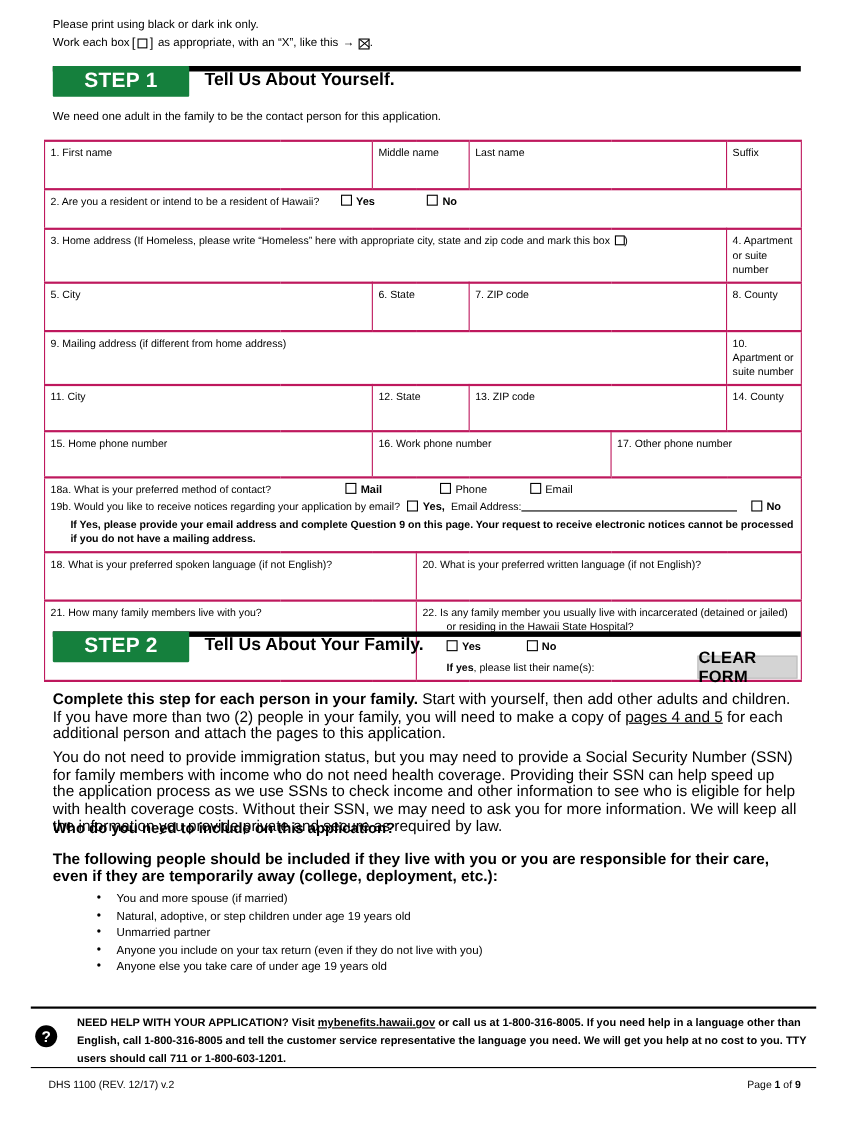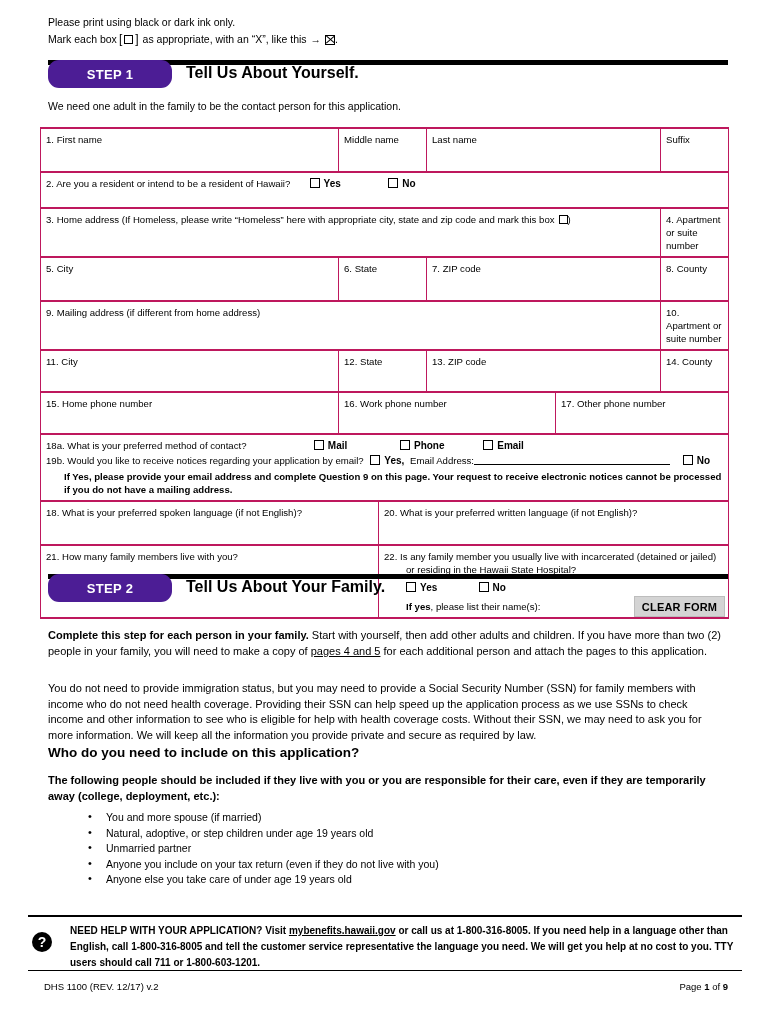--- a/index.html
+++ b/index.html
@@ -83,24 +83,24 @@
     width: 680px;
     height: 5px;
     background: #000;
   }
   .step-chip {
     position: absolute;
     left: 0;
     top: 0;
     width: 124px;
     height: 28px;
-    background: #4c1d95;
-    border-radius: 11px;
+    background: #15803d;
+    border-radius: 1px;
     color: #fff;
-    font-size: 13px;
+    font-size: 19px;
     font-weight: bold;
     letter-spacing: 0.3px;
     display: flex;
     align-items: center;
     justify-content: center;
     font-family: "Liberation Sans", sans-serif;
   }
   .step-title {
     position: absolute;
     left: 138px;
@@ -148,21 +148,21 @@
   .cbsm {
     display: inline-block;
     width: 9px;
     height: 9px;
     border: 1.3px solid #000;
     box-sizing: border-box;
     vertical-align: -1px;
     background: #fff;
   }
   .opt { font-weight: bold; font-size: 10px; margin-right: 26px; white-space: nowrap; }
-  .opt-tight { font-weight: bold; font-size: 10px; margin-right: 12px; white-space: nowrap; padding-left: 24px; }
+  .opt-tight { font-weight: normal; font-size: 10px; margin-right: 12px; white-space: nowrap; padding-left: 24px; }
 
   .eline {
     display: inline-block;
     border-bottom: 1px solid #000;
     height: 10px;
     vertical-align: -1px;
   }
 
   .bold { font-weight: bold; }
   .indent-note {
@@ -171,21 +171,21 @@
     font-weight: bold;
     font-size: 9.6px;
     line-height: 13px;
   }
 
   
   .para {
     position: absolute;
     left: 48px;
     width: 678px;
-    font-size: 11px;
+    font-size: 14px;
     line-height: 15.5px;
     text-align: left;
   }
   .h2q {
     position: absolute;
     left: 40px;
     font-size: 13.5px;
     font-weight: bold;
   }
   .bullets {
@@ -215,21 +215,21 @@
     position: absolute;
     left: 634px;
     top: 596px;
     width: 91px;
     height: 21px;
     background: #d4d4d4;
     border: 1px solid #bdbdbd;
     display: flex;
     align-items: center;
     justify-content: center;
-    font-size: 11px;
+    font-size: 15px;
     font-weight: bold;
     letter-spacing: 0.2px;
     box-sizing: border-box;
     cursor: pointer;
   }
 
   
   .foot-rule {
     position: absolute;
     left: 28px;
@@ -274,21 +274,21 @@
   .ul { text-decoration: underline; }
 </style>
 </head>
 <body>
 
 <div class="page">
 
   <div class="instructions">
     <div>Please print using black or dark ink only.</div>
     <div class="line2">
-      <span>Mark each box</span>
+      <span>Work each box</span>
       <span class="brk">[</span>
       <span class="cbx"></span>
       <span class="brk">]</span>
       <span style="margin-left:2px;">as appropriate, with an “X”, like this</span>
       <span style="margin:0 4px;">→</span>
       <span class="cbx-x"></span>
       <span>.</span>
     </div>
   </div>
 

